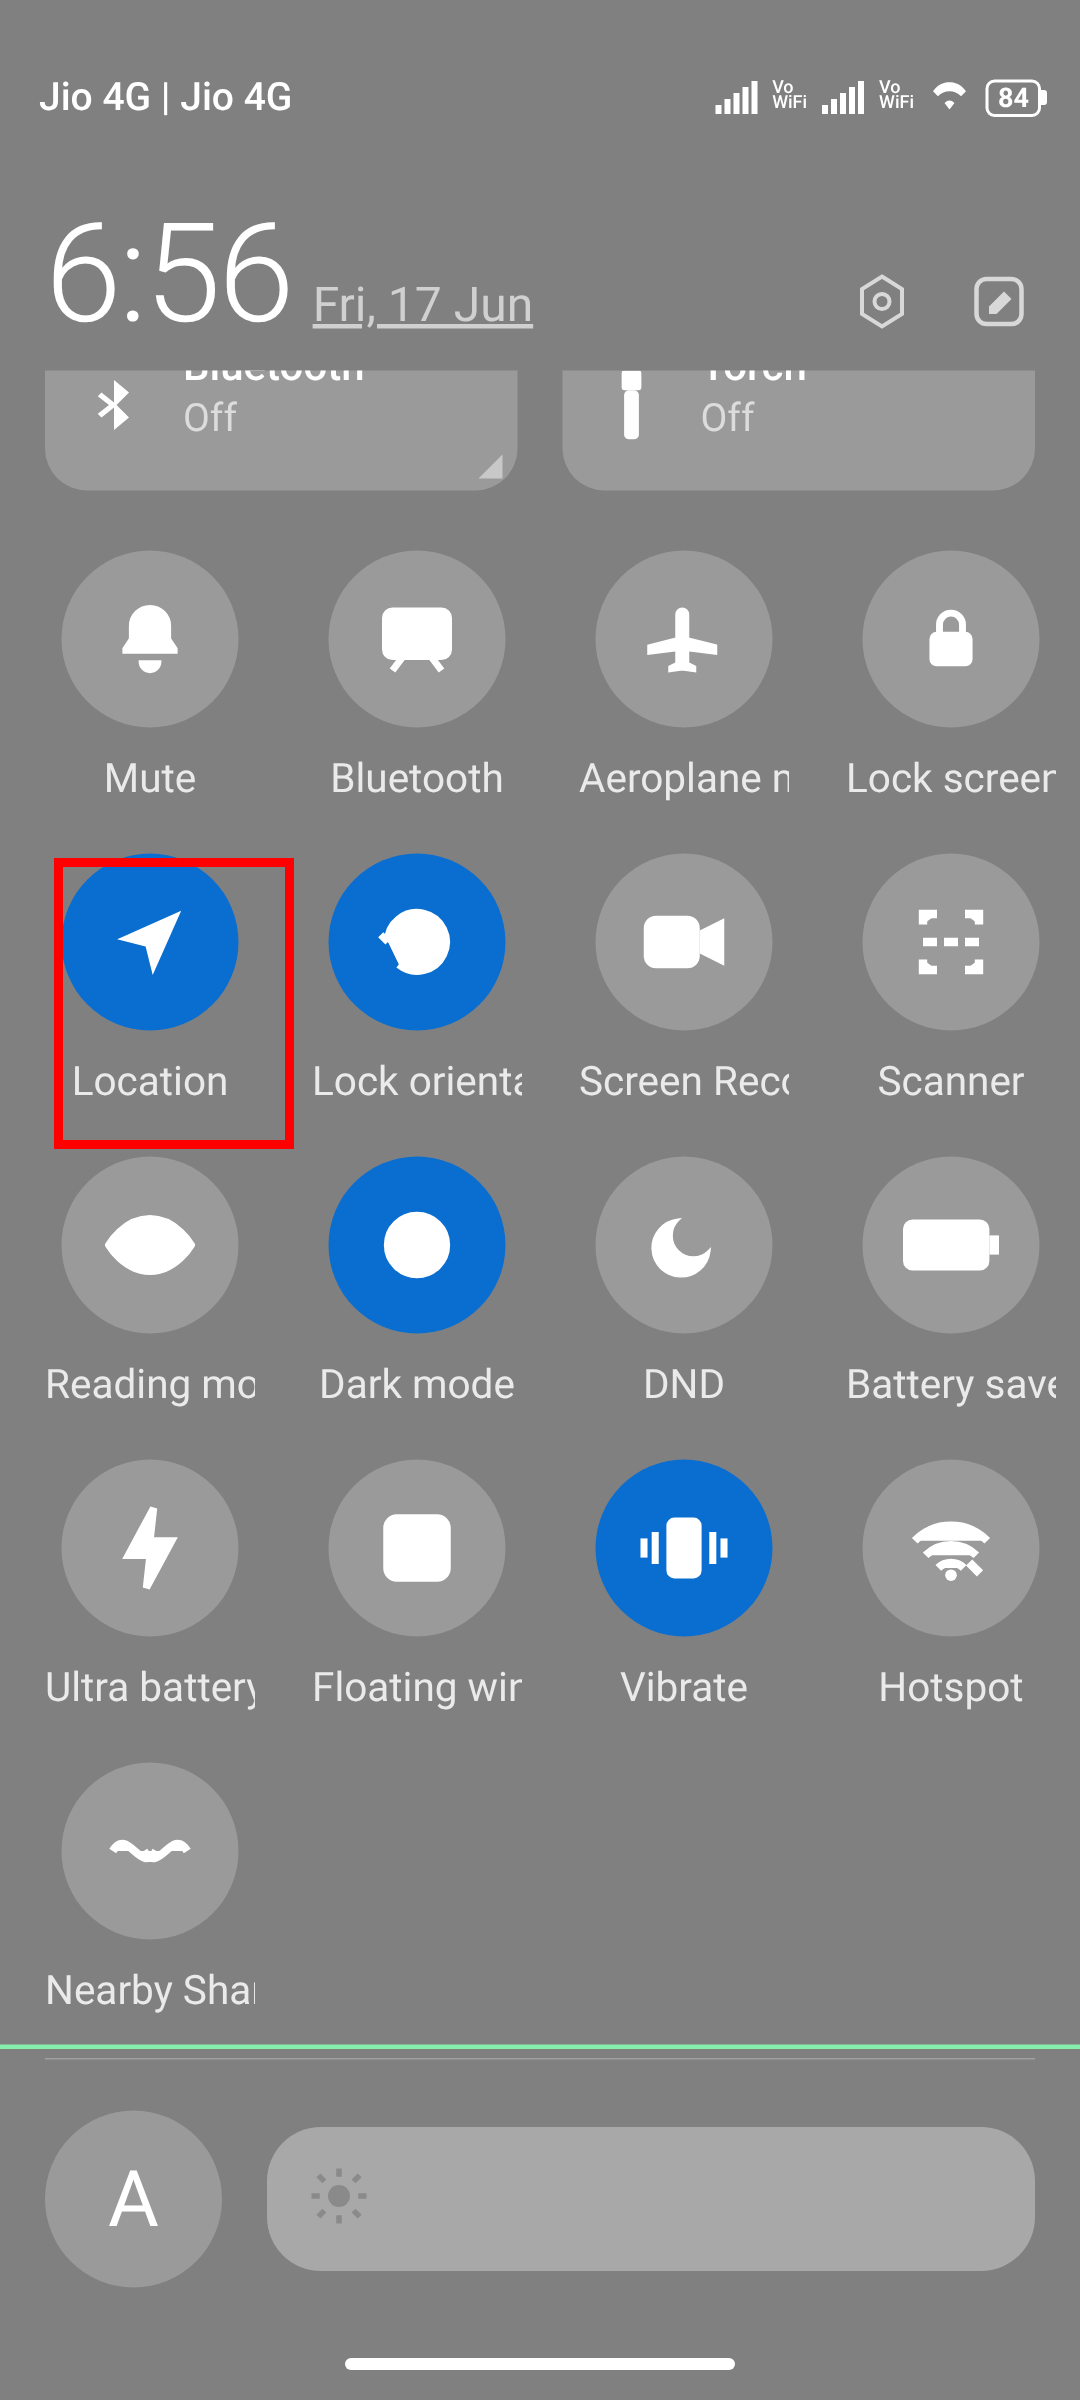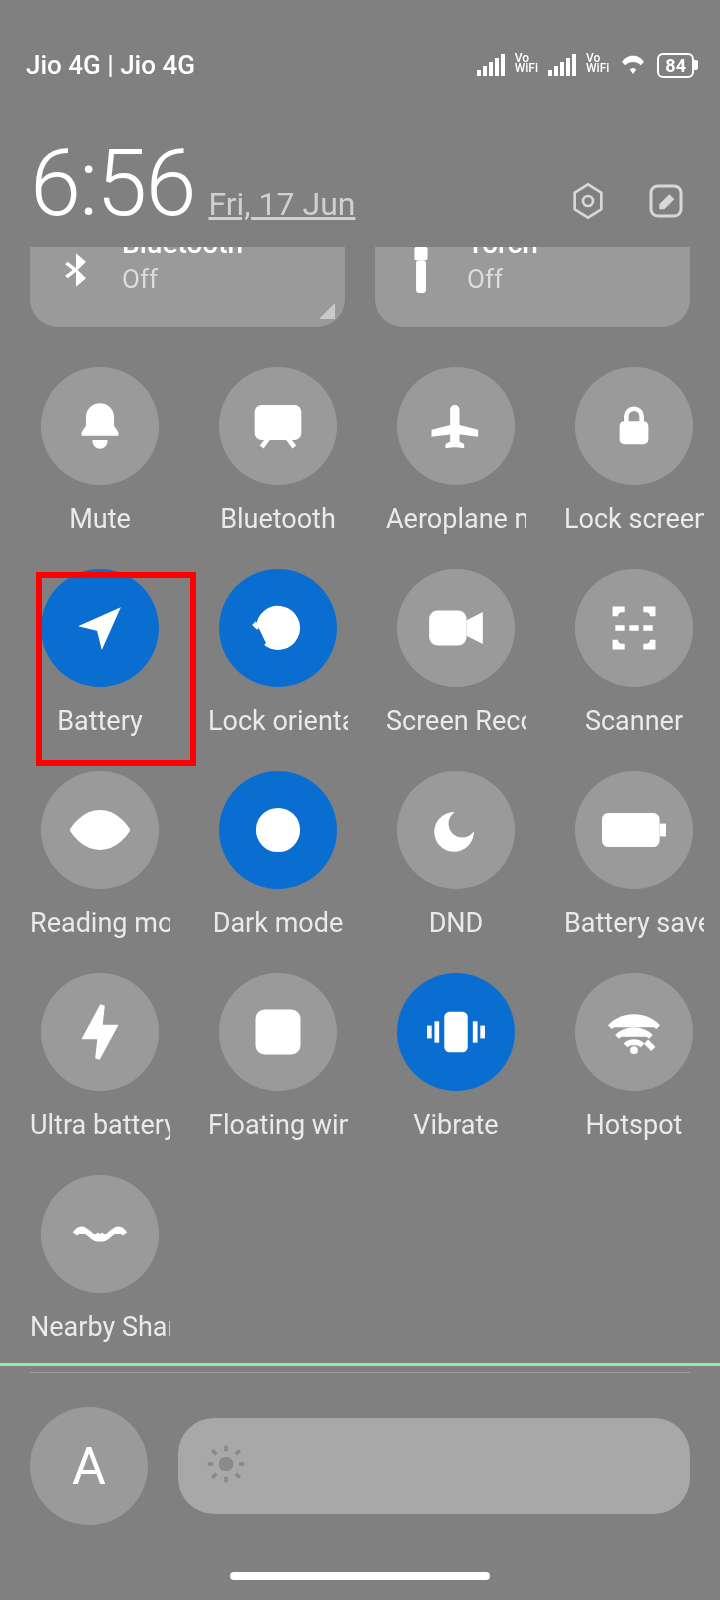--- a/index.html
+++ b/index.html
@@ -190,21 +190,21 @@
         </svg>
       </div>
       <div class="label">Lock screen</div>
     </div>
     <div class="tile">
       <div class="circle active">
         <svg width="50" height="50" viewBox="0 0 24 24" fill="#fff">
           <path d="M3 11l18-8-8 18-2-8z"></path>
         </svg>
       </div>
-      <div class="label">Battery</div>
+      <div class="label">Location</div>
     </div>
     <div class="tile">
       <div class="circle active">
         <svg width="58" height="58" viewBox="0 0 24 24" fill="none" stroke="#fff" stroke-width="2.2">
           <path d="M4 12a8 8 0 1 1 3 6.2"></path>
           <path d="M4 12l-2 -2M4 12l2 -2" stroke-width="2"></path>
           <rect x="9.5" y="11" width="5" height="4.5" rx="1" fill="#fff" stroke="none"></rect>
           <path d="M10.5 11V9.5a1.5 1.5 0 013 0V11" stroke-width="1.6"></path>
         </svg>
       </div>

